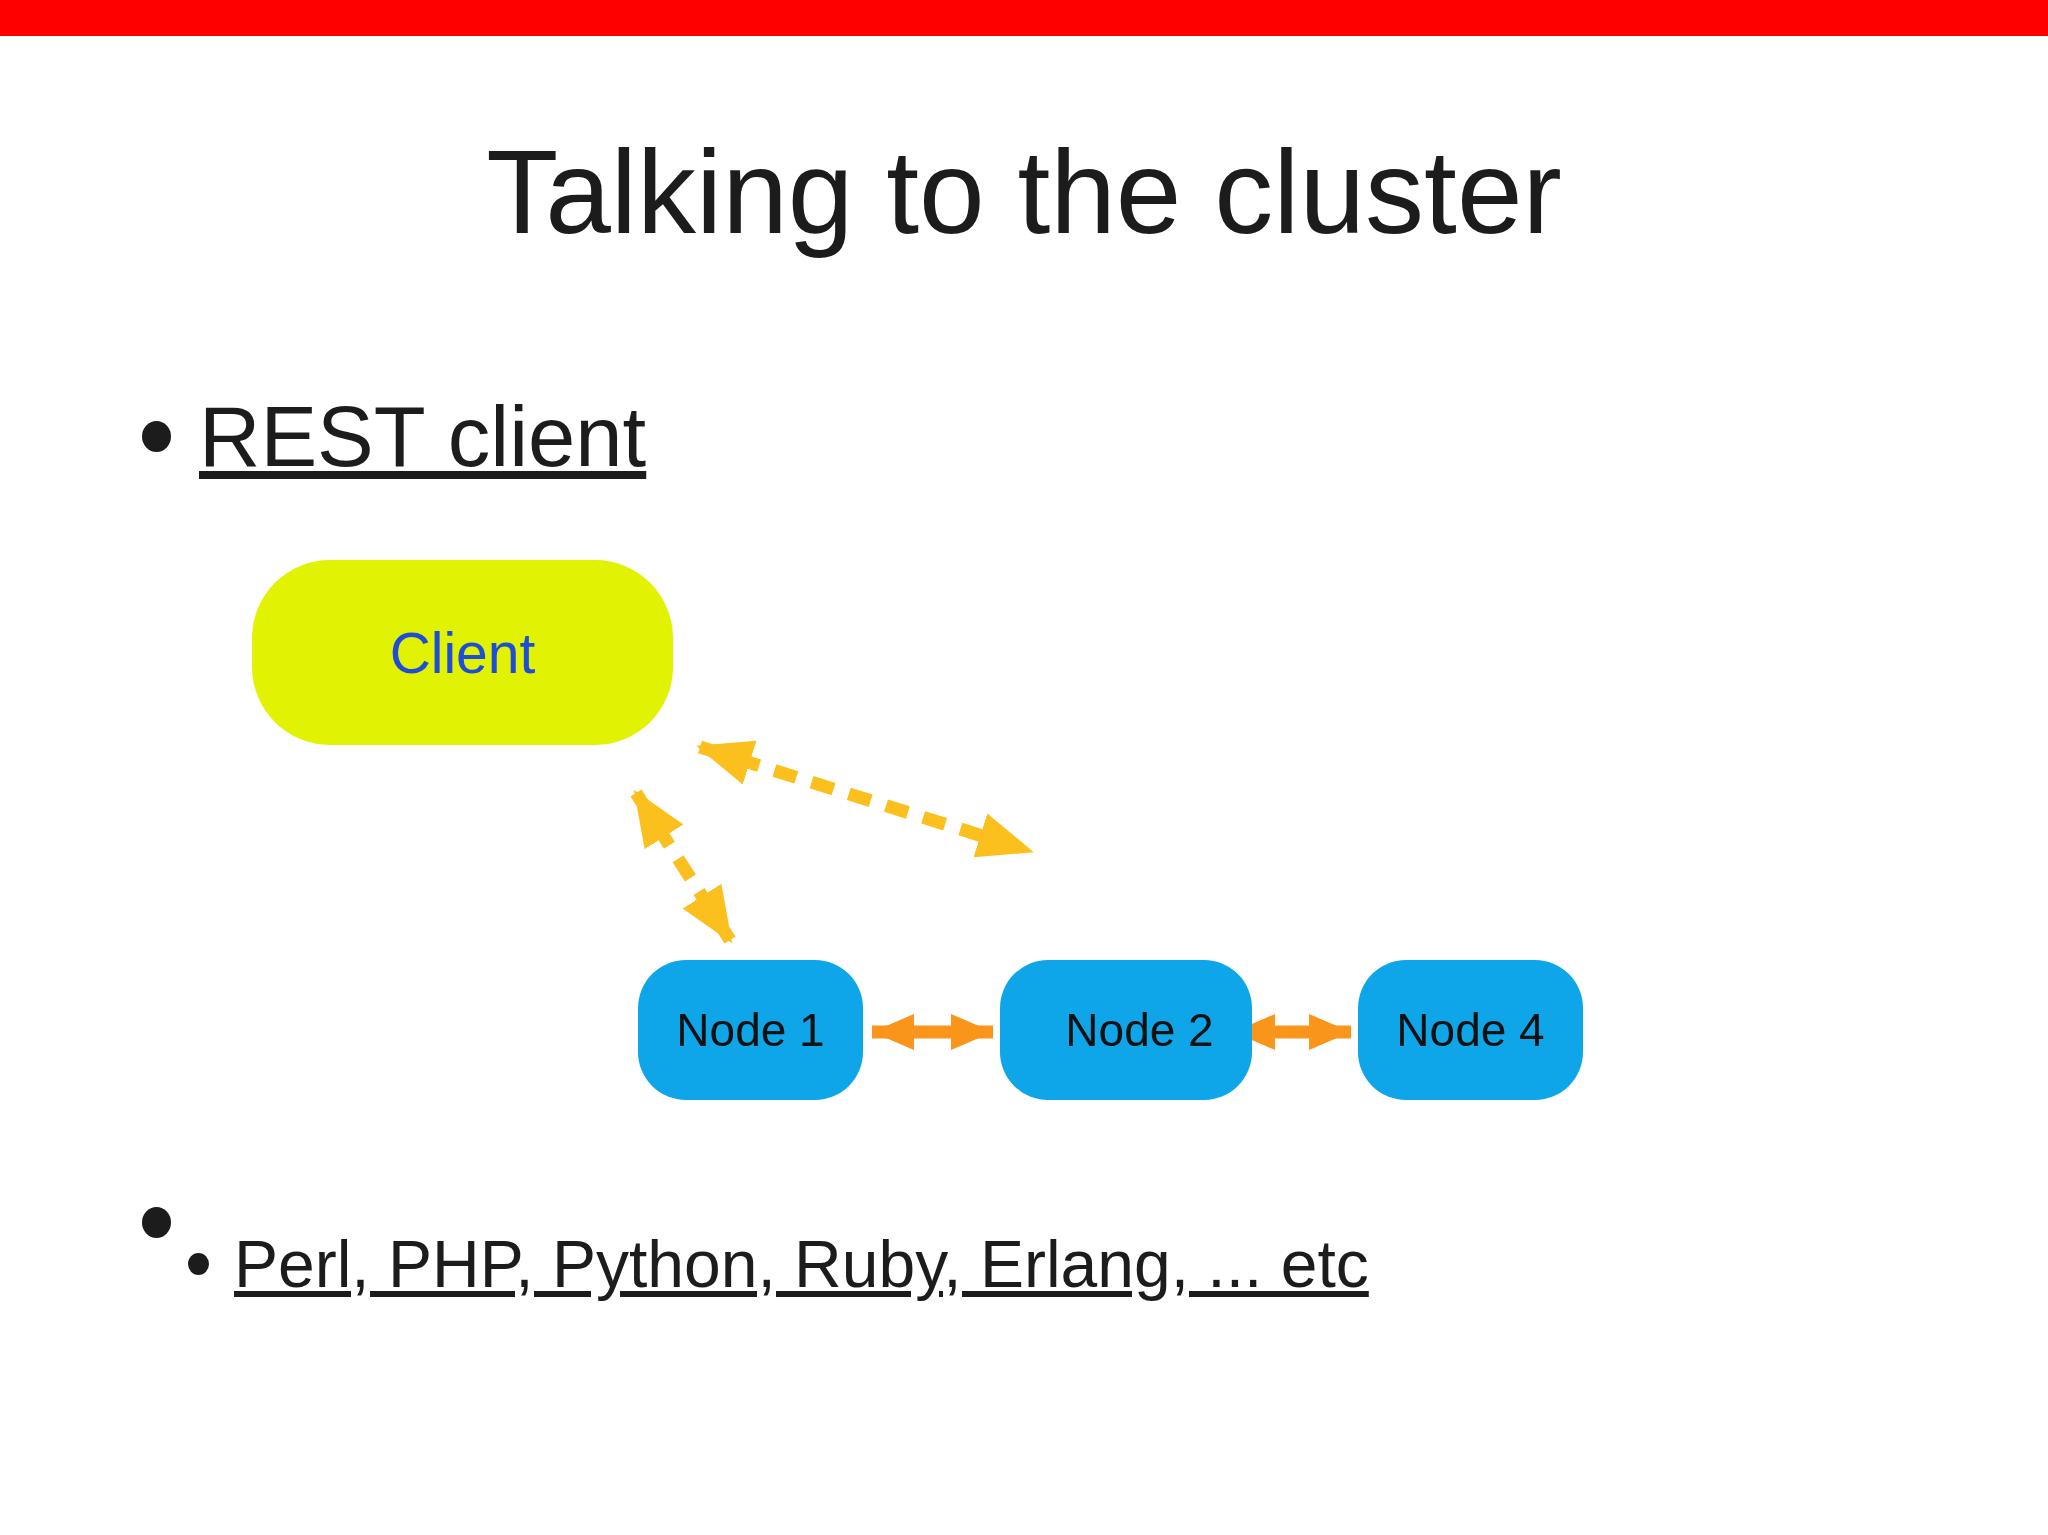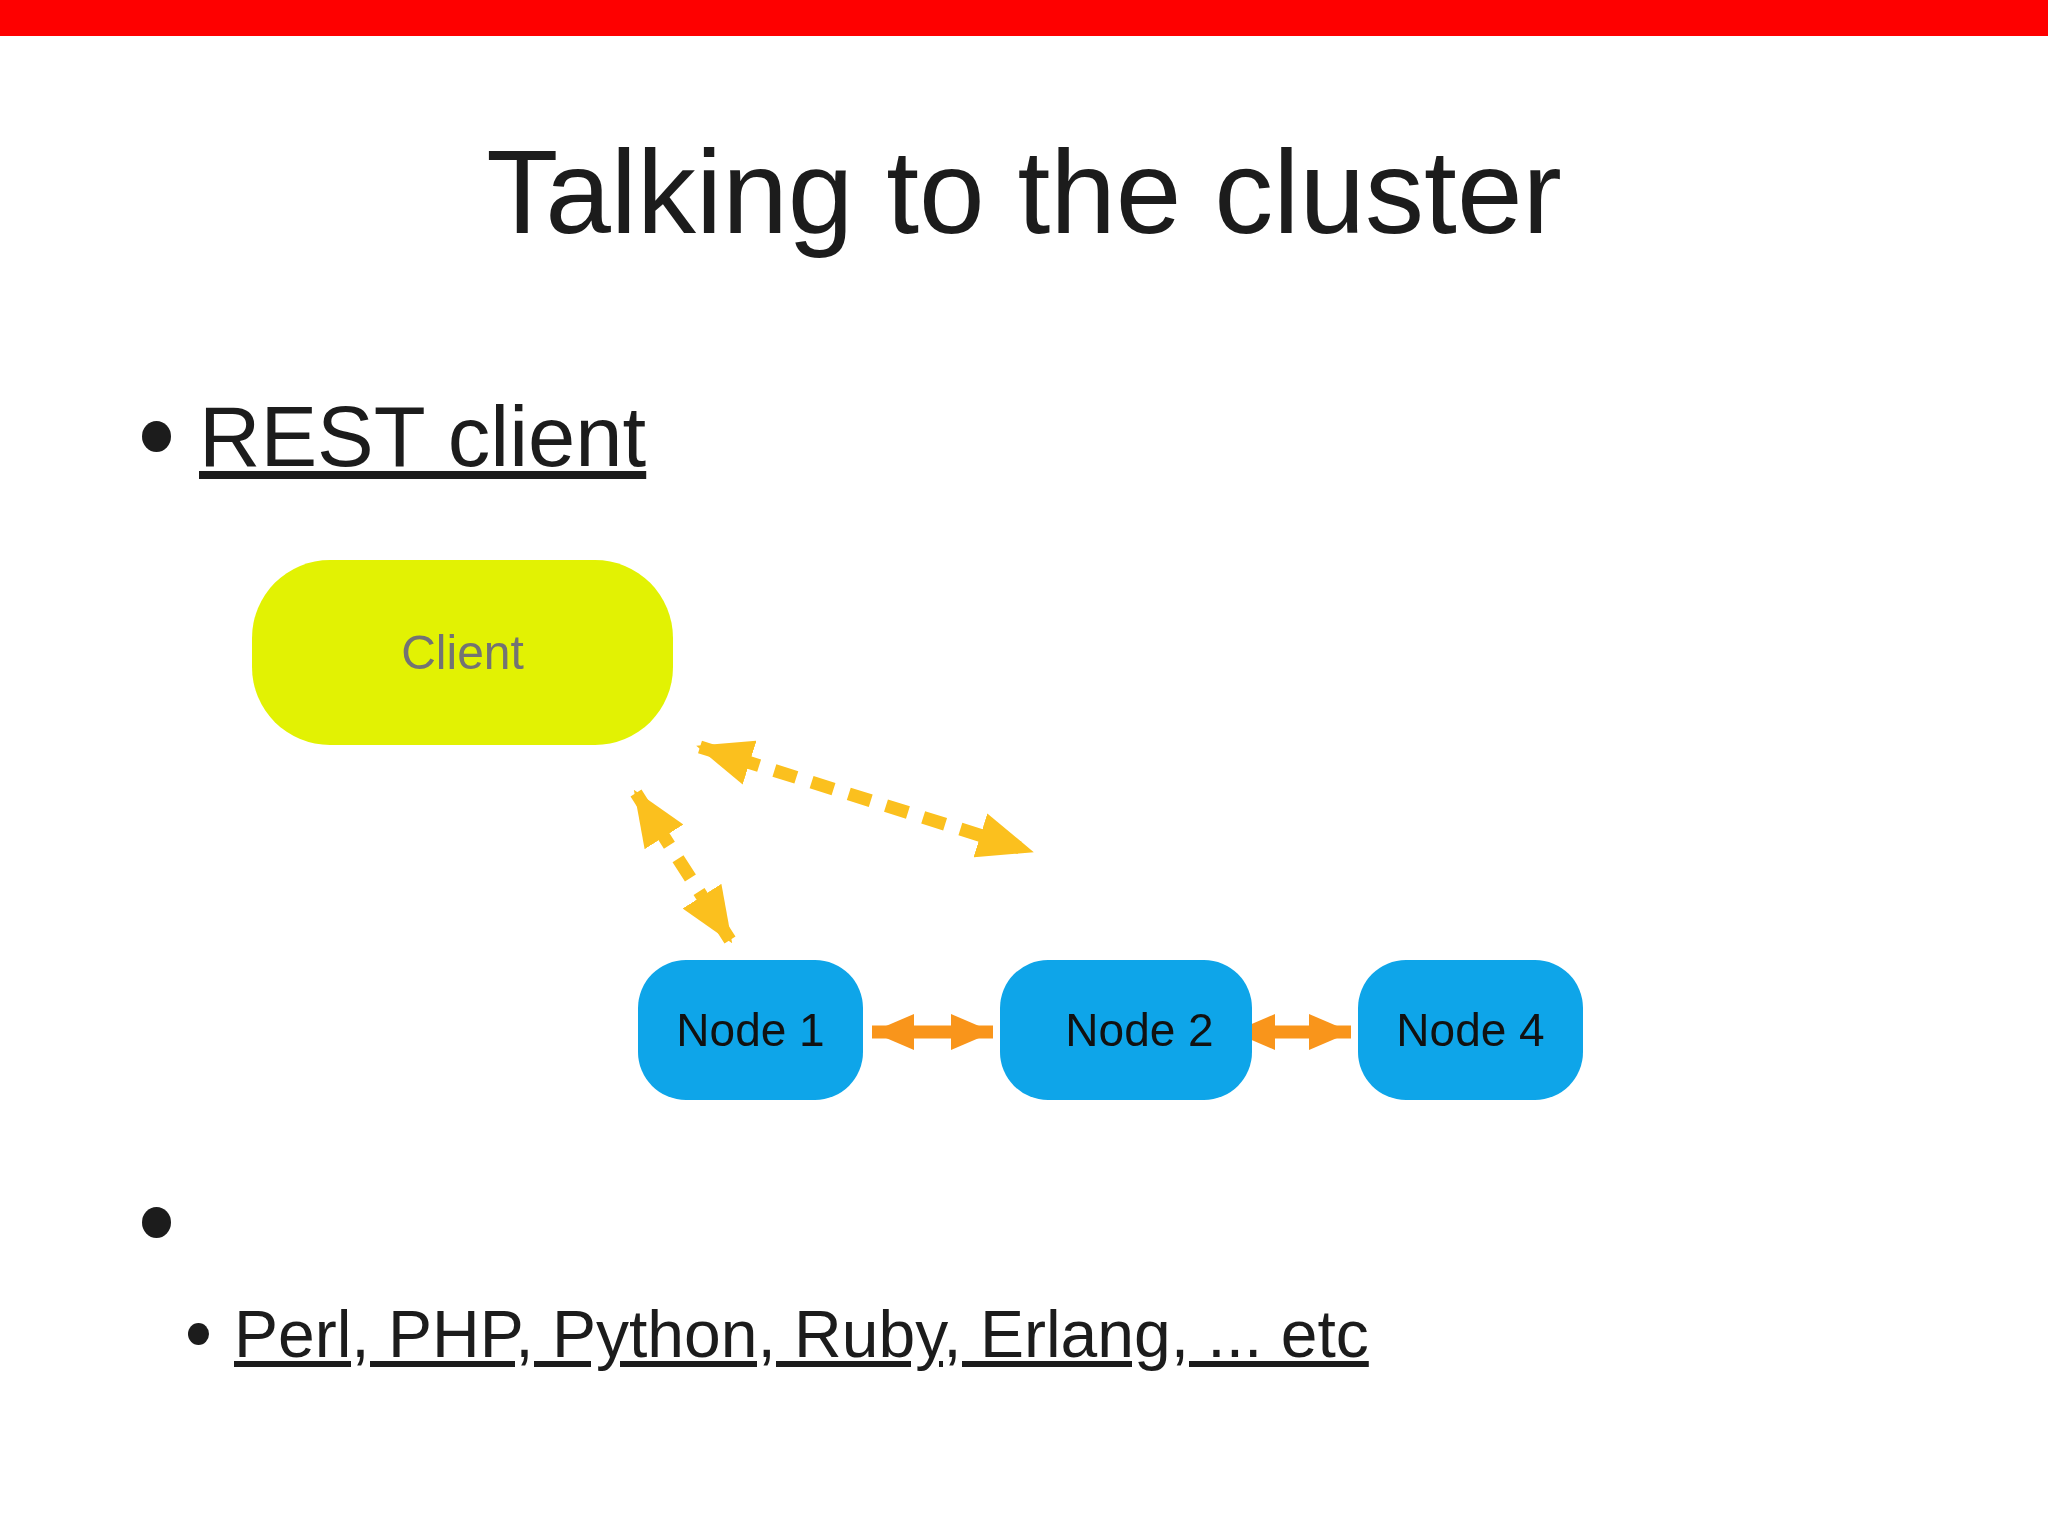--- a/index.html
+++ b/index.html
@@ -25,27 +25,27 @@
   .bullet-row.l2 { left:188px; height:76px; font-size:66px; }
   .dot {
     display:inline-block; background:#1c1c1c; border-radius:50%;
     flex:0 0 auto;
   }
   .l1 .dot { width:29px; height:31px; margin-right:28px; }
   .l2 .dot { width:21px; height:22px; margin-right:25px; }
   .bullet-text { white-space:nowrap; line-height:1.0; }
   .row-rest   { top:389px; }
   .row-many   { top:1175px; }
-  .row-langs  { top:1296px; }
+  .row-langs  { top:1226px; }
 
   .client-box {
     position:absolute; left:252px; top:560px; width:421px; height:185px;
     background:#e2f203; border-radius:78px;
     display:flex; align-items:center; justify-content:center;
-    font-size:48px; color:#737373;
+    font-size:57px; color:#1d4ed8;
   }
   .node-box {
     position:absolute; top:960px; width:225px; height:140px;
     background:#0ea5e9; border-radius:48px;
     display:flex; align-items:center; justify-content:center;
     font-size:46px; color:#111111;
   }
   .node-1 { left:638px; }
   .node-2 { left:1000px;padding-left:27px; }
   .node-3 { left:1358px; }

